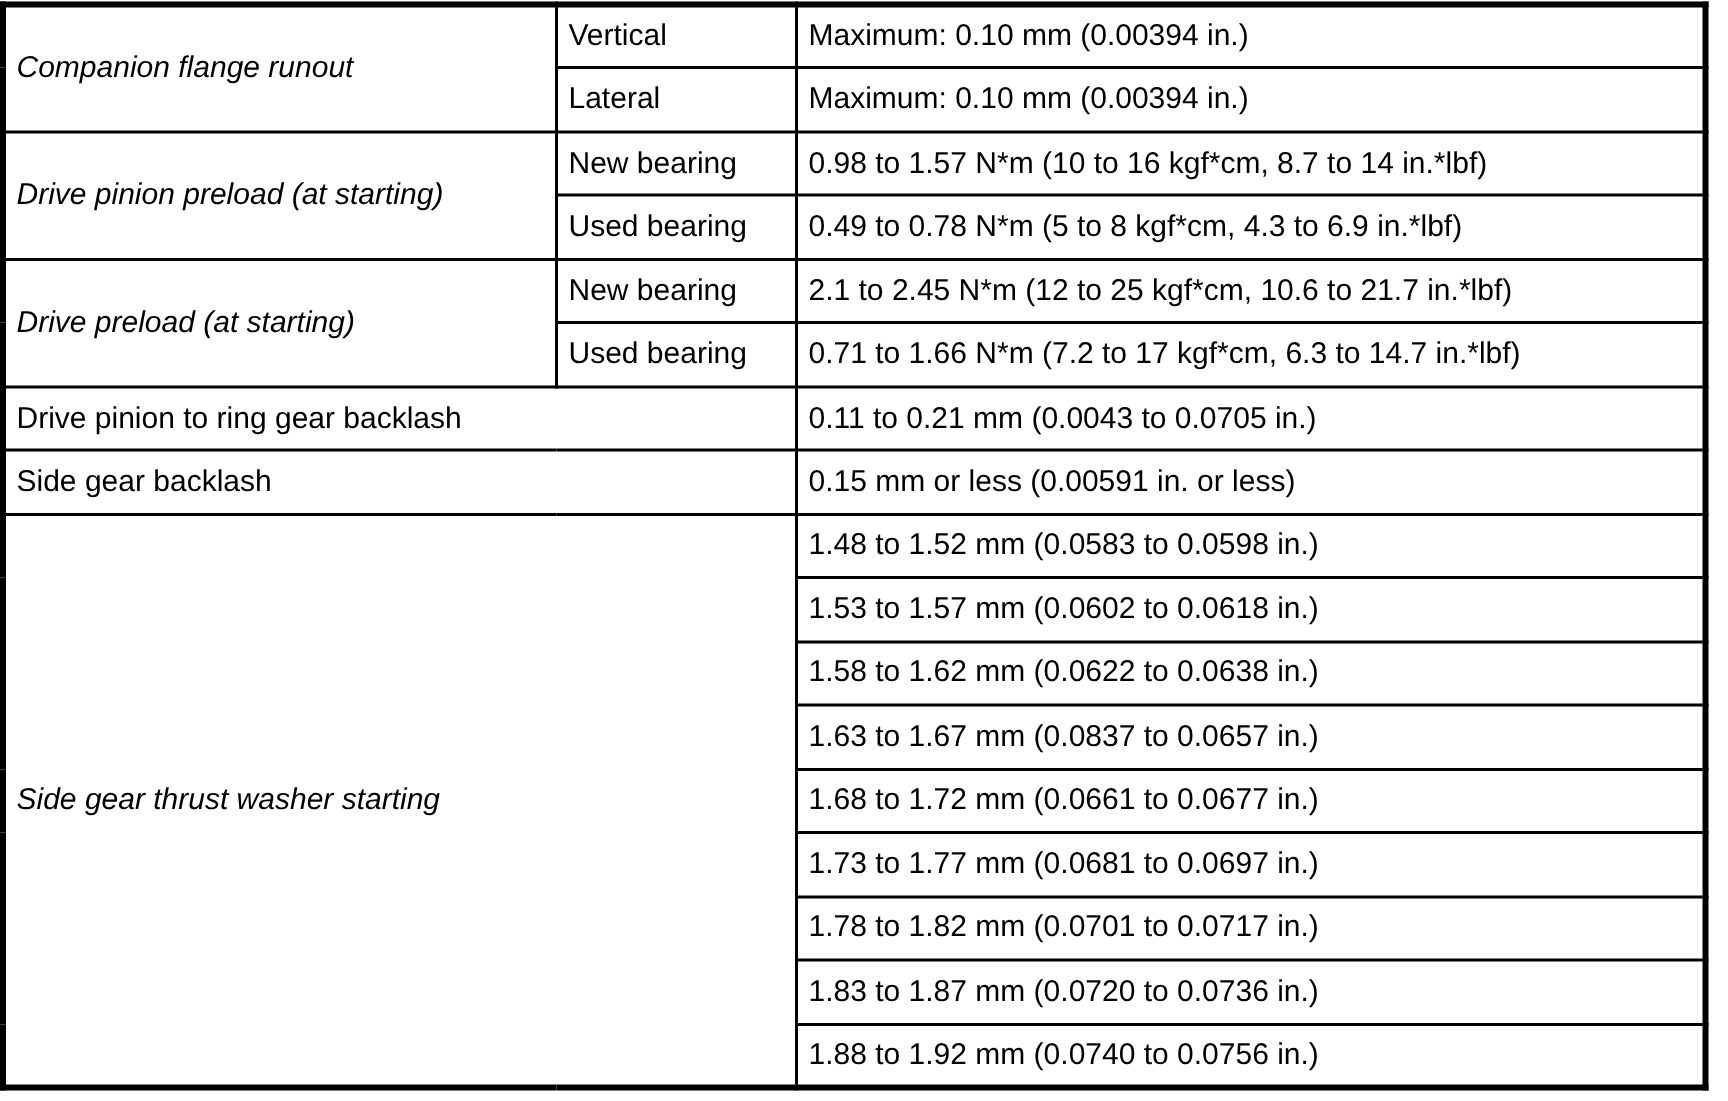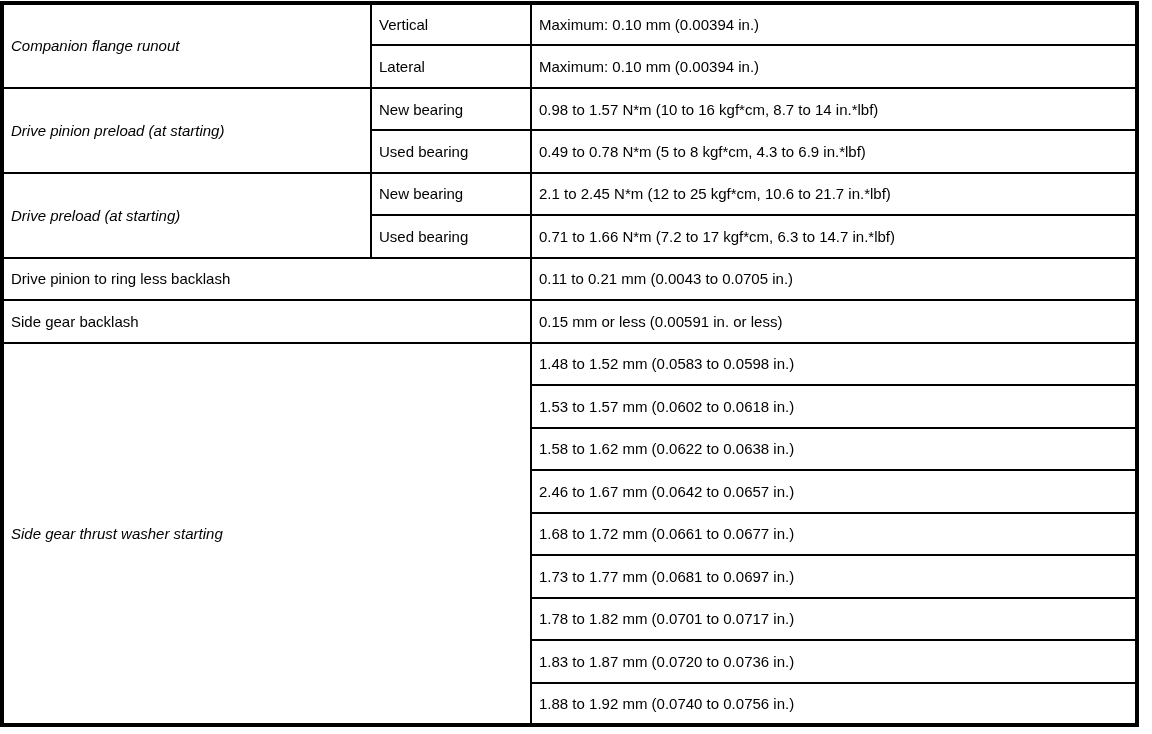--- a/index.html
+++ b/index.html
@@ -22,21 +22,21 @@
     top: 1px;
     width: 1139px;
     height: 726px;
     border-collapse: collapse;
     table-layout: fixed;
     border: 4px solid #000000;
     background: #ffffff;
   }
   table.spec td {
     border: 2px solid #000000;
-    font-size: 15px;
+    font-size: 20px;
     line-height: 1.15;
     color: #000000;
     padding: 0 16px 0 7px;
     vertical-align: middle;
     white-space: nowrap;
     overflow: hidden;
     background: #ffffff;
   }
   table.spec tr { height: 42px; }
   td.group-cell { vertical-align: middle; font-style: italic; }
@@ -76,41 +76,41 @@
         <td class="group-cell" rowspan="2">Drive preload (at starting)</td>
         <td>New bearing</td>
         <td>2.1 to 2.45 N*m (12 to 25 kgf*cm, 10.6 to 21.7 in.*lbf)</td>
       </tr>
       <tr>
         <td>Used bearing</td>
         <td>0.71 to 1.66 N*m (7.2 to 17 kgf*cm, 6.3 to 14.7 in.*lbf)</td>
       </tr>
 
       <tr>
-        <td colspan="2">Drive pinion to ring less backlash</td>
+        <td colspan="2">Drive pinion to ring gear backlash</td>
         <td>0.11 to 0.21 mm (0.0043 to 0.0705 in.)</td>
       </tr>
 
       <tr>
         <td colspan="2">Side gear backlash</td>
         <td>0.15 mm or less (0.00591 in. or less)</td>
       </tr>
 
       <tr>
         <td class="group-cell" colspan="2" rowspan="9">Side gear thrust washer starting</td>
         <td>1.48 to 1.52 mm (0.0583 to 0.0598 in.)</td>
       </tr>
       <tr>
         <td>1.53 to 1.57 mm (0.0602 to 0.0618 in.)</td>
       </tr>
       <tr>
         <td>1.58 to 1.62 mm (0.0622 to 0.0638 in.)</td>
       </tr>
       <tr>
-        <td>2.46 to 1.67 mm (0.0642 to 0.0657 in.)</td>
+        <td>1.63 to 1.67 mm (0.0837 to 0.0657 in.)</td>
       </tr>
       <tr>
         <td>1.68 to 1.72 mm (0.0661 to 0.0677 in.)</td>
       </tr>
       <tr>
         <td>1.73 to 1.77 mm (0.0681 to 0.0697 in.)</td>
       </tr>
       <tr>
         <td>1.78 to 1.82 mm (0.0701 to 0.0717 in.)</td>
       </tr>

